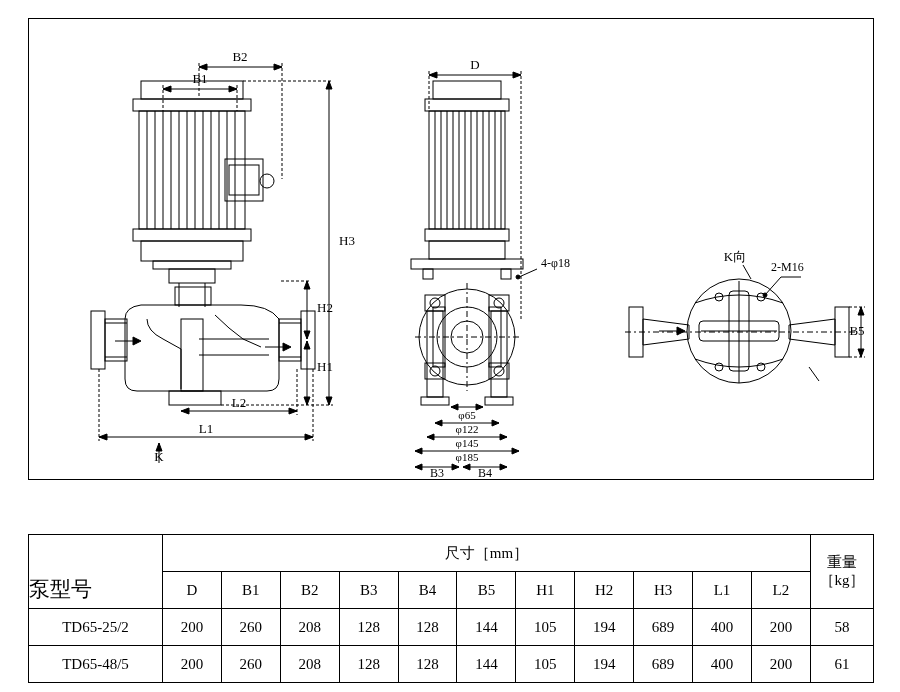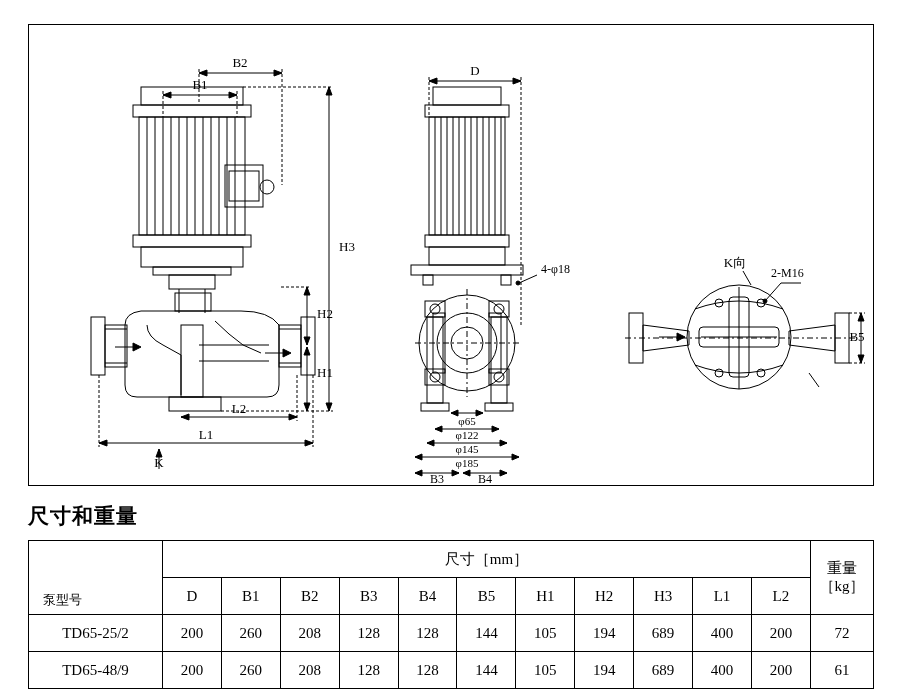--- a/index.html
+++ b/index.html
@@ -12,21 +12,20 @@
     height: 692px;
     font-family: "Liberation Serif", serif;
     color: #000;
     position: relative;
     overflow: hidden;
   }
   .page {
     position: relative;
     width: 900px;
     height: 666px;
-    margin-top: 6px;
   }
   
   .drawing-box {
     position: absolute;
     left: 28px;
     top: 18px;
     width: 846px;
     height: 462px;
     border: 1px solid #000;
     box-sizing: border-box;
@@ -86,23 +85,23 @@
   .weight-head span { display: block; }
   .sub-row td { height: 32px; font-size: 16px; }
   .data-row td { height: 42px; }
   
   .diag-cell {
     position: relative;
     overflow: hidden;
   }
   .diag-cell .label {
     position: absolute;
-    left: 14px;
+    left: 0;
     bottom: 5px;
-    font-size: 13px;
+    font-size: 21px;
   }
   svg text {
     font-family: "Liberation Serif", serif;
   }
 </style>
 </head>
 <body>
 
 <div class="page">
 
@@ -397,21 +396,20 @@
           <line x1="820" y1="288" x2="836" y2="288" stroke-dasharray="3,2"></line>
           <line x1="820" y1="338" x2="836" y2="338" stroke-dasharray="3,2"></line>
           <text x="828" y="316" font-size="13" text-anchor="middle" fill="#000" stroke="none">B5</text>
         </g>
 
         <line x1="780" y1="348" x2="790" y2="362"></line>
       </g>
     </svg>
   </div>
 
-  <div class="section-title">尺寸和重量</div>
 
   <div class="table-wrap">
     <table class="dim-table">
       <colgroup>
         <col class="col-model">
         <col class="col-dim">
           <col class="col-dim">
           <col class="col-dim">
           <col class="col-dim">
         <col class="col-dim">
@@ -453,24 +451,24 @@
           <td>260</td>
           <td>208</td>
           <td>128</td>
           <td>128</td>
           <td>144</td>
           <td>105</td>
           <td>194</td>
           <td>689</td>
           <td>400</td>
           <td>200</td>
-          <td>72</td>
+          <td>58</td>
         </tr>
         <tr class="data-row">
-          <td class="model-cell">TD65-48/9</td>
+          <td class="model-cell">TD65-48/5</td>
           <td>200</td>
           <td>260</td>
           <td>208</td>
           <td>128</td>
           <td>128</td>
           <td>144</td>
           <td>105</td>
           <td>194</td>
           <td>689</td>
           <td>400</td>

